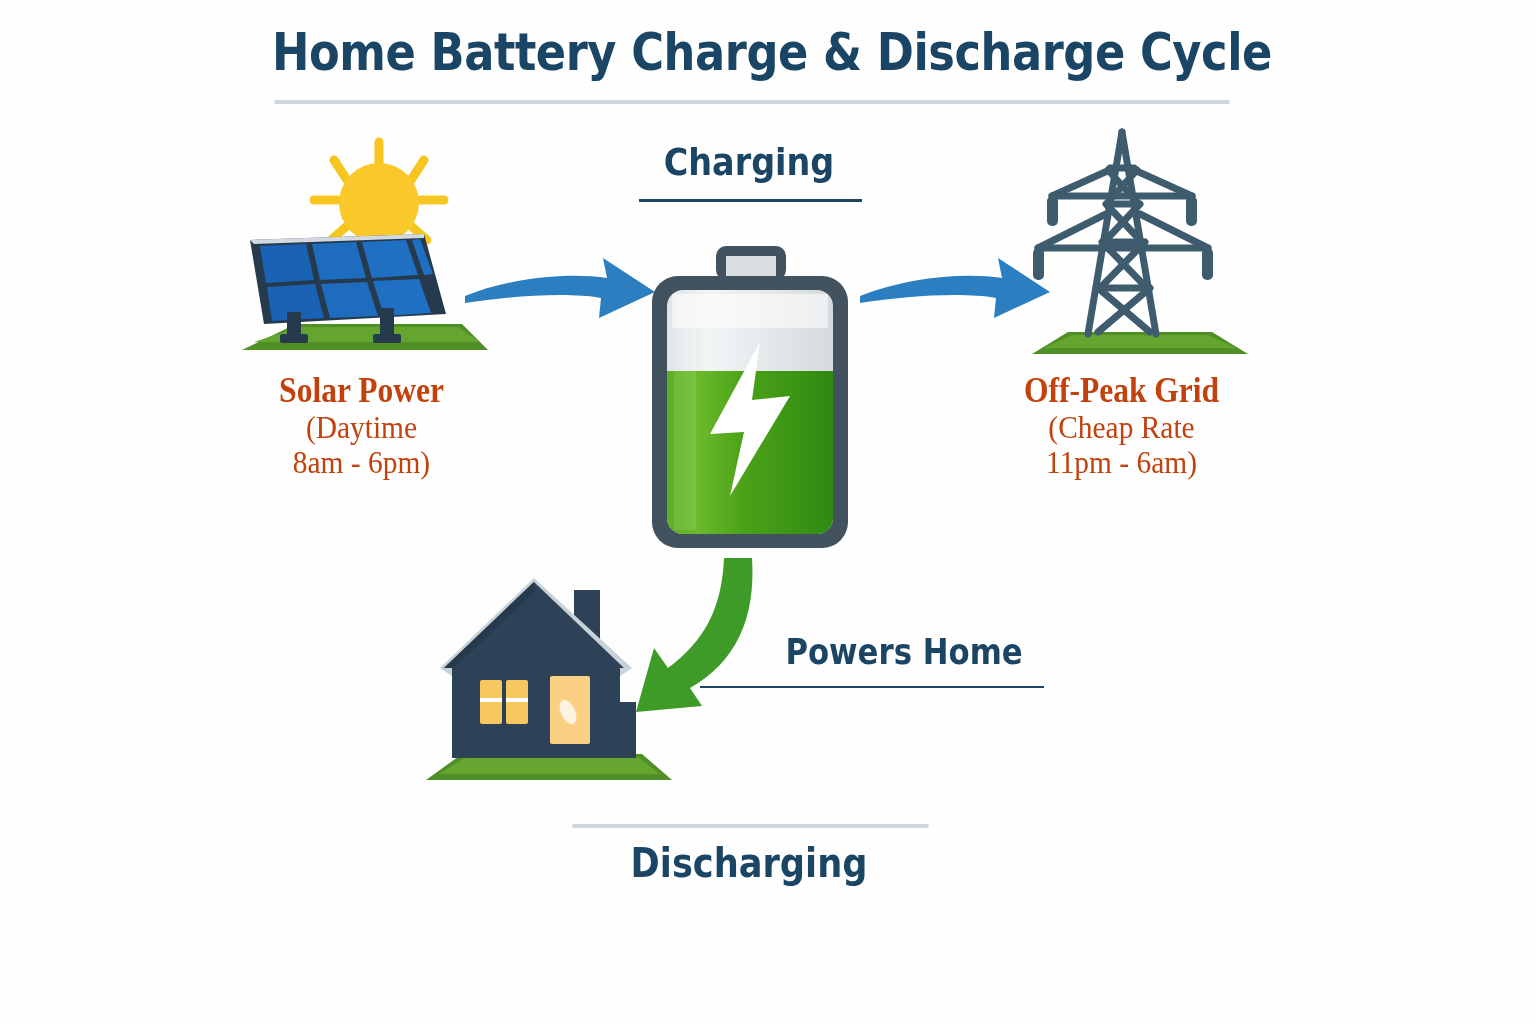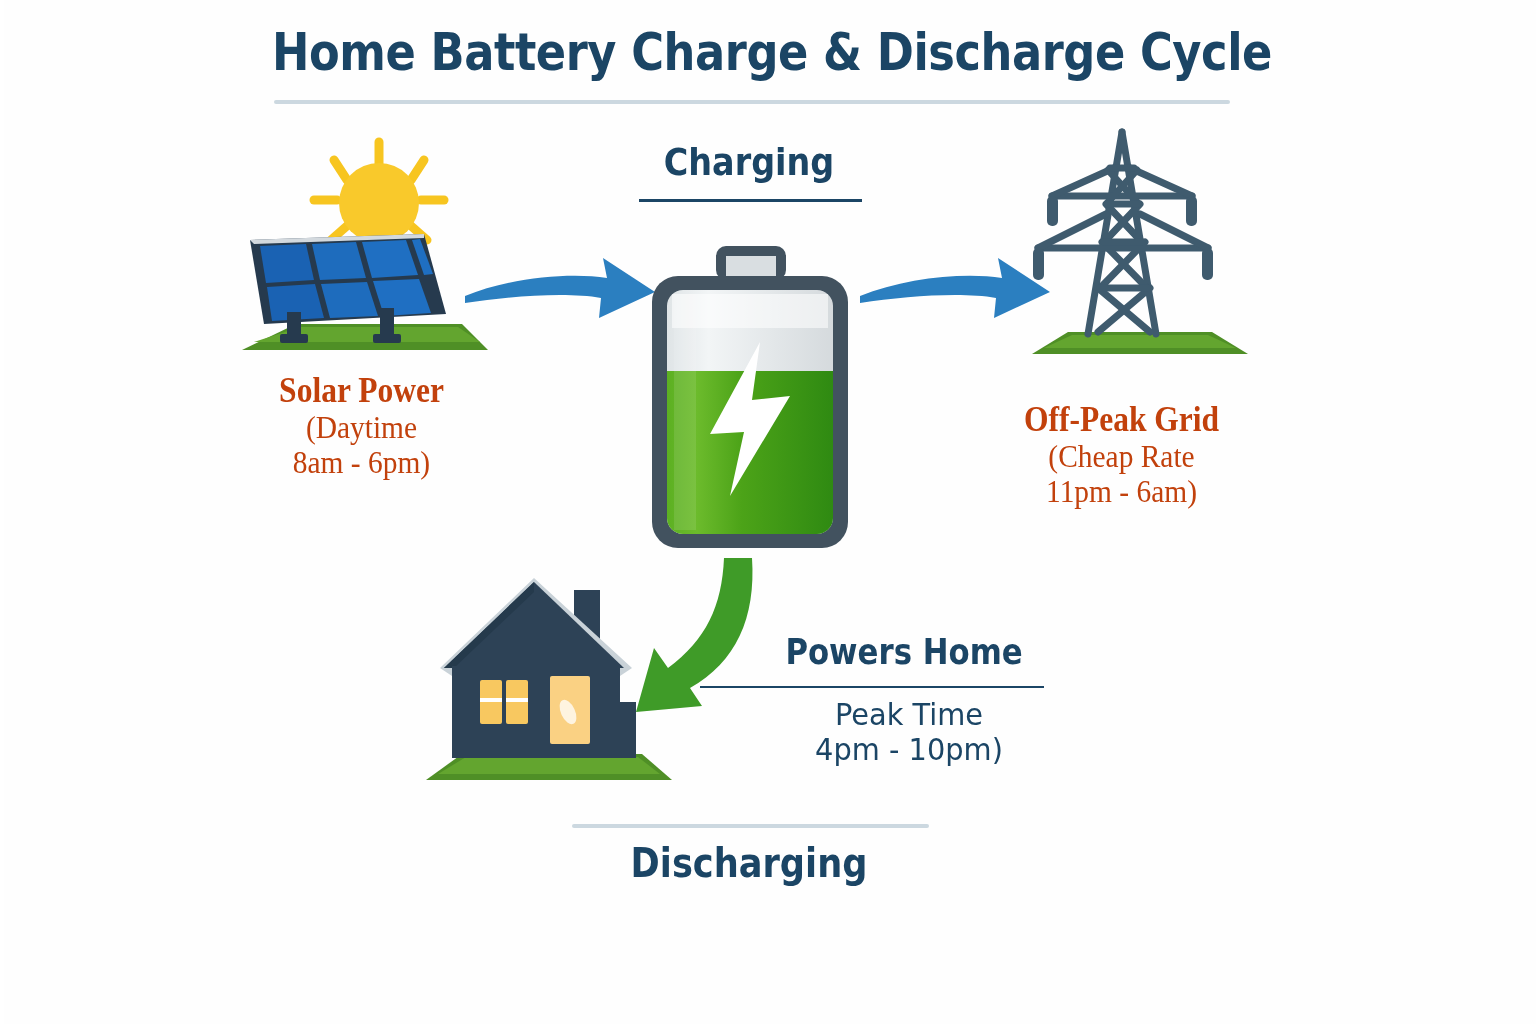--- a/index.html
+++ b/index.html
@@ -109,21 +109,21 @@
     font-size: 35px;
     transform: scaleX(0.9);
   }
   .caption .l2, .caption .l3 {
     display: block;
     font-weight: normal;
     font-size: 32px;
     transform: scaleX(0.92);
   }
   #solar-caption { left: 215px; top: 372px; width: 285px; }
-  #grid-caption  { left: 975px; top: 372px; width: 285px; margin-top: 29px; }
+  #grid-caption  { left: 975px; top: 372px; width: 285px; }
 
   .subcaption {
     position: absolute;
     text-align: center;
     font-family: "DejaVu Sans", sans-serif;
     color: #1b4565;
     line-height: 1.12;
     white-space: nowrap;
   }
   .subcaption span {
@@ -315,21 +315,17 @@
       <rect x="58" y="142" width="22" height="4" fill="#ffffff"></rect>
       <rect x="84" y="142" width="22" height="4" fill="#ffffff"></rect>
 
       <rect x="128" y="120" width="40" height="68" rx="2" fill="#fad183"></rect>
       <ellipse cx="146" cy="156" rx="7" ry="13" transform="rotate(-25 146 156)" fill="#ffffff" opacity="0.75"></ellipse>
     </svg>
   </div>
 
   <div class="seclabel" id="powers-home-label">Powers Home</div>
   <div class="powers-rule"></div>
-  <div class="subcaption" id="peak-caption">
-    <span>Peak Time</span>
-    <span>4pm - 10pm)</span>
-  </div>
 
   <div class="discharging-rule"></div>
   <div class="seclabel" id="discharging-label">Discharging</div>
 
 </div>
 
 </body></html>

